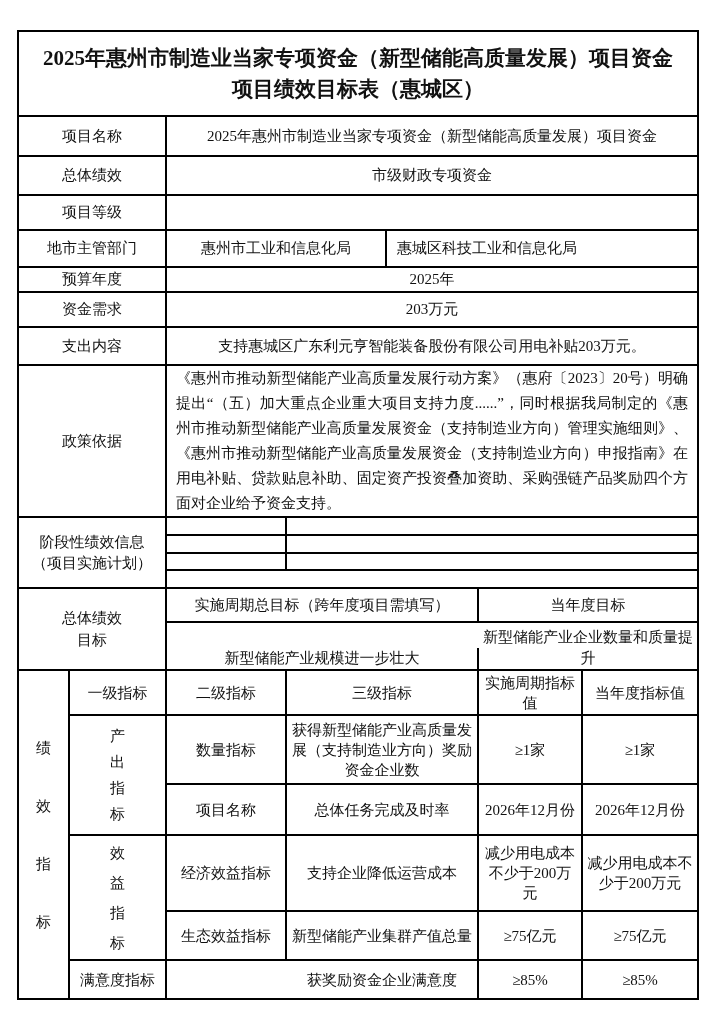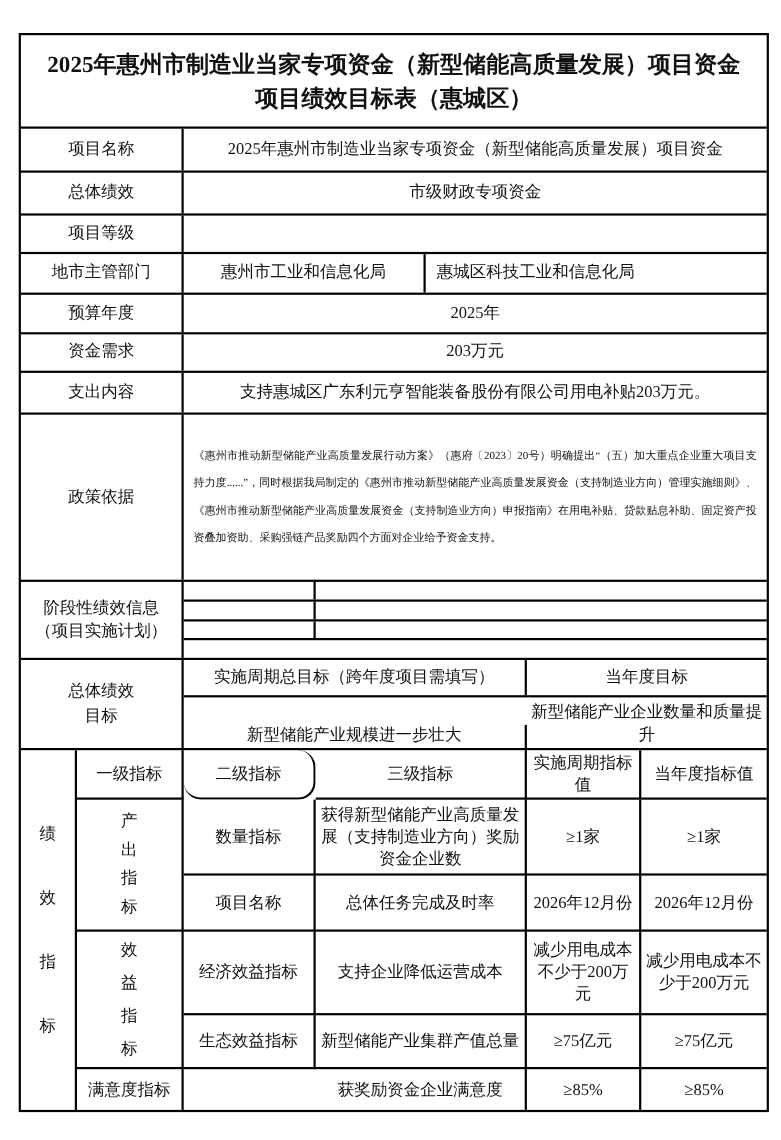--- a/index.html
+++ b/index.html
@@ -24,41 +24,41 @@
     height:83px;width:678px;font-weight:bold;font-size:21px;line-height:31px;
     border-right:none;
   }
   .w-label{width:148px;font-family:Liberation Serif, serif;}
   .w-value{width:530px;}
   .subcol{display:flex;flex-direction:column;width:530px;box-sizing:border-box;}
   .subrow{display:flex;border-bottom:2px solid #000;flex:1 1 0;box-sizing:border-box;}
   .subrow.last{border-bottom:none;align-items:flex-end;}
   .subrow .cell{height:auto;}
   .justwrap{display:flex;align-items:center;}
-  .justwrap .inner{width:100%;text-align:justify;padding:4px 9px;font-size:10px;line-height:25px;}
+  .justwrap .inner{width:100%;text-align:justify;padding:4px 9px;font-size:15px;line-height:25px;}
   
   .perf{
     display:grid;
     grid-template-columns:51px 97px 120px 192px 104px 114px;
     grid-template-rows:45px 69px 51px 76px 49px 37px;
   }
   .pcell{
     box-sizing:border-box;display:flex;align-items:center;justify-content:center;
     text-align:center;font-size:15px;line-height:20px;
     border-right:2px solid #000;border-bottom:2px solid #000;
     padding:0 3px;overflow:hidden;
   }
   .pcell.nbr{border-right:none;}
   .pcell.nbb{border-bottom:none;}
   .vside{line-height:58px;}
   .vout{line-height:26px;}
   .vben{line-height:30px;}
   .pc-side{grid-area:1/1/7/2;}
   .pc-l1{grid-area:1/2/2/3;}
-  .pc-h2{grid-area:1/3/2/4;border-radius:16px;}
+  .pc-h2{grid-area:1/3/2/4;}
   .pc-h3{grid-area:1/4/2/5;}
   .pc-h4{grid-area:1/5/2/6;}
   .pc-h5{grid-area:1/6/2/7;}
   .pc-output{grid-area:2/2/4/3;}
   .pc-benefit{grid-area:4/2/6/3;}
   .pc-sat{grid-area:6/2/7/3;}
 </style>
 </head>
 <body>
 
@@ -83,21 +83,21 @@
     <div class="cell w-label">项目等级</div>
     <div class="cell w-value lastc"></div>
   </div>
 
   <div class="t-row" style="height:37px">
     <div class="cell w-label">地市主管部门</div>
     <div class="cell" style="width:220px">惠州市工业和信息化局</div>
     <div class="cell lastc" style="width:200px">惠城区科技工业和信息化局</div>
   </div>
 
-  <div class="t-row" style="height:36px">
+  <div class="t-row" style="height:25px">
     <div class="cell w-label">预算年度</div>
     <div class="cell w-value lastc">2025年</div>
   </div>
 
   <div class="t-row" style="height:35px">
     <div class="cell w-label">资金需求</div>
     <div class="cell w-value lastc">203万元</div>
   </div>
 
   <div class="t-row" style="height:38px">

